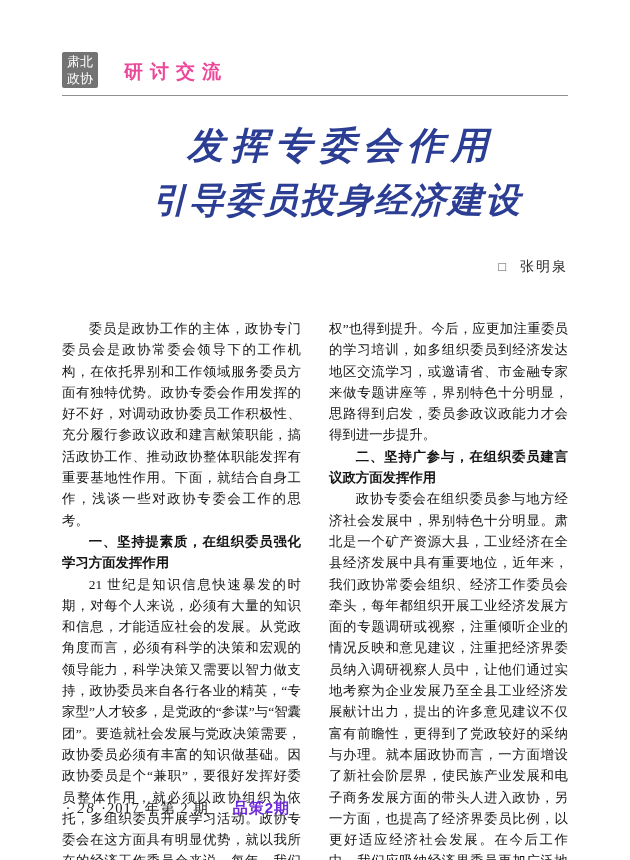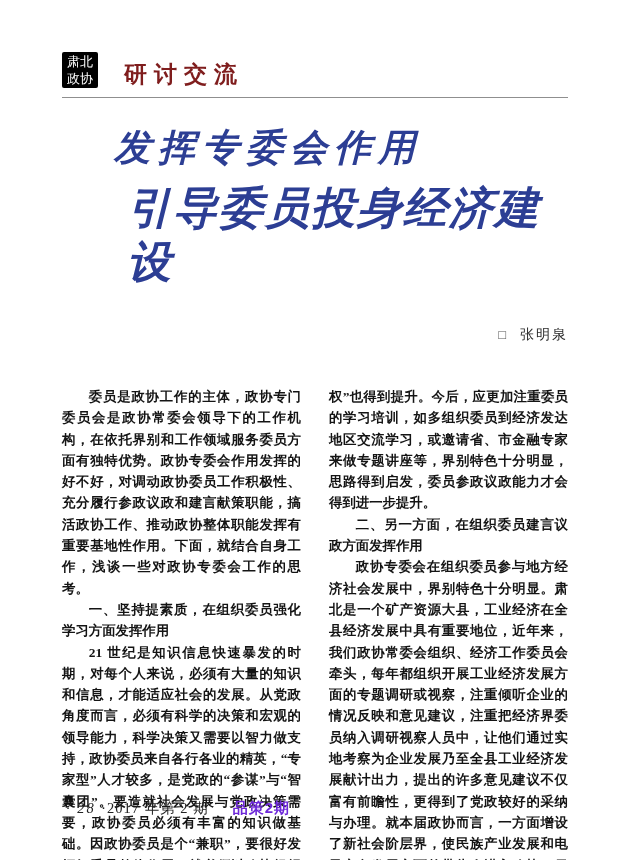--- a/index.html
+++ b/index.html
@@ -5,46 +5,46 @@
   html,body{margin:0;padding:0;}
   body{
     width:630px;height:860px;background:#ffffff;position:relative;overflow:hidden;
     font-family:"Liberation Serif", serif;color:#1e1e1e;
   }
   .page{padding:0 62px;box-sizing:border-box;}
 
   
   .header{display:flex;align-items:flex-start;padding-top:52px;}
   .seal{
-    width:36px;height:36px;background:#000000;border-radius:2px;
+    width:36px;height:36px;background:#737373;border-radius:2px;
     color:#ffffff;font-size:13px;line-height:17px;text-align:center;
     word-break:break-all;direction:rtl;overflow:hidden;
     padding-top:1px;box-sizing:border-box;
   }
   .column-label{
     margin-left:26px;margin-top:7px;
     font-family:Liberation Sans, sans-serif;font-weight:900;
-    font-size:23px;letter-spacing:7px;color:#7f1d1d;
+    font-size:19px;letter-spacing:7px;color:#ec4899;
   }
   .header-rule{border:0;border-top:1.5px solid #8f8f8f;margin:7px 0 0 0;}
 
   
   .title-block{margin-top:28px;color:#2c3e94;font-weight:bold;font-style:italic;}
-  .title-line1{font-size:37px;margin-left:52px;letter-spacing:7px;line-height:44px;}
-  .title-line2{font-size:44px;margin-left:65px;letter-spacing:2px;line-height:54px;margin-top:12px;}
+  .title-line1{font-size:37px;margin-left:52px;letter-spacing:7px;line-height:44px;text-align:center;}
+  .title-line2{font-size:35px;margin-left:90px;letter-spacing:2px;line-height:42px;margin-top:12px;}
 
   
   .author{ text-align:right;margin-top:36px;font-size:14px;color:#2a2a2a;
     font-family:"Liberation Sans", sans-serif;letter-spacing:2px;}
   .author .marker{color:#555;margin-right:12px;font-size:13px;}
 
   
   .columns{display:flex;column-gap:28px;margin-top:42px;}
   .col{width:239px;font-size:13.4px;line-height:21.3px;text-align:justify;color:#141414;}
-  .col p{margin:0;text-indent:2em;font-weight:bold;}
+  .col p{margin:0;text-indent:2em;}
   .col p.heading{font-family:"Liberation Sans", sans-serif;font-weight:bold;}
   .col p.noindent{text-indent:0;}
 
   
   .footer{position:absolute;left:66px;top:799px;display:flex;align-items:baseline;font-size:14.5px;color:#222;}
   .footer .page-num{letter-spacing:2px;font-style:italic;}
   .footer .issue{letter-spacing:1px;}
   .footer .journal-logo{
     margin-left:24px;color:#6d28d9;font-weight:900;font-size:15px;letter-spacing:1px;
     font-family:"Liberation Sans", sans-serif;
@@ -71,21 +71,21 @@
   </div>
 
   <div class="columns">
     <div class="col">
         <p class="body">委员是政协工作的主体，政协专门委员会是政协常委会领导下的工作机构，在依托界别和工作领域服务委员方面有独特优势。政协专委会作用发挥的好不好，对调动政协委员工作积极性、充分履行参政议政和建言献策职能，搞活政协工作、推动政协整体职能发挥有重要基地性作用。下面，就结合自身工作，浅谈一些对政协专委会工作的思考。</p>
         <p class="heading">一、坚持提素质，在组织委员强化学习方面发挥作用</p>
         <p class="body">21 世纪是知识信息快速暴发的时期，对每个人来说，必须有大量的知识和信息，才能适应社会的发展。从党政角度而言，必须有科学的决策和宏观的领导能力，科学决策又需要以智力做支持，政协委员来自各行各业的精英，“专家型”人才较多，是党政的“参谋”与“智囊团”。要造就社会发展与党政决策需要，政协委员必须有丰富的知识做基础。因政协委员是个“兼职”，要很好发挥好委员整体作用，就必须以政协组织为依托，多组织委员开展学习活动。政协专委会在这方面具有明显优势，就以我所在的经济工作委员会来说，每年，我们都会组织经济界委员学习现代金融知识，使委员“进政协门，说政协话”取得了明显成效，委员“话语</p>
       </div>
     <div class="col">
         <p class="noindent">权”也得到提升。今后，应更加注重委员的学习培训，如多组织委员到经济发达地区交流学习，或邀请省、市金融专家来做专题讲座等，界别特色十分明显，思路得到启发，委员参政议政能力才会得到进一步提升。</p>
-        <p class="heading">二、另一方面，在组织委员建言议政方面发挥作用</p>
+        <p class="heading">二、坚持广参与，在组织委员建言议政方面发挥作用</p>
         <p class="body">政协专委会在组织委员参与地方经济社会发展中，界别特色十分明显。肃北是一个矿产资源大县，工业经济在全县经济发展中具有重要地位，近年来，我们政协常委会组织、经济工作委员会牵头，每年都组织开展工业经济发展方面的专题调研或视察，注重倾听企业的情况反映和意见建议，注重把经济界委员纳入调研视察人员中，让他们通过实地考察为企业发展乃至全县工业经济发展献计出力，提出的许多意见建议不仅富有前瞻性，更得到了党政较好的采纳与办理。就本届政协而言，一方面增设了新社会阶层界，使民族产业发展和电子商务发展方面的带头人进入政协，另一方面，也提高了经济界委员比例，以更好适应经济社会发展。在今后工作中，我们应吸纳经济界委员更加广泛地建言献策。每年，在召开全市、全县经济工作会议时，应</p>
       </div>
   </div>
 
 </div>
 
 <div class="footer">
   <span class="page-num">· 28 ·</span>
   <span class="issue">2017 年第 2 期</span>
   <span class="journal-logo">品策2期</span>

